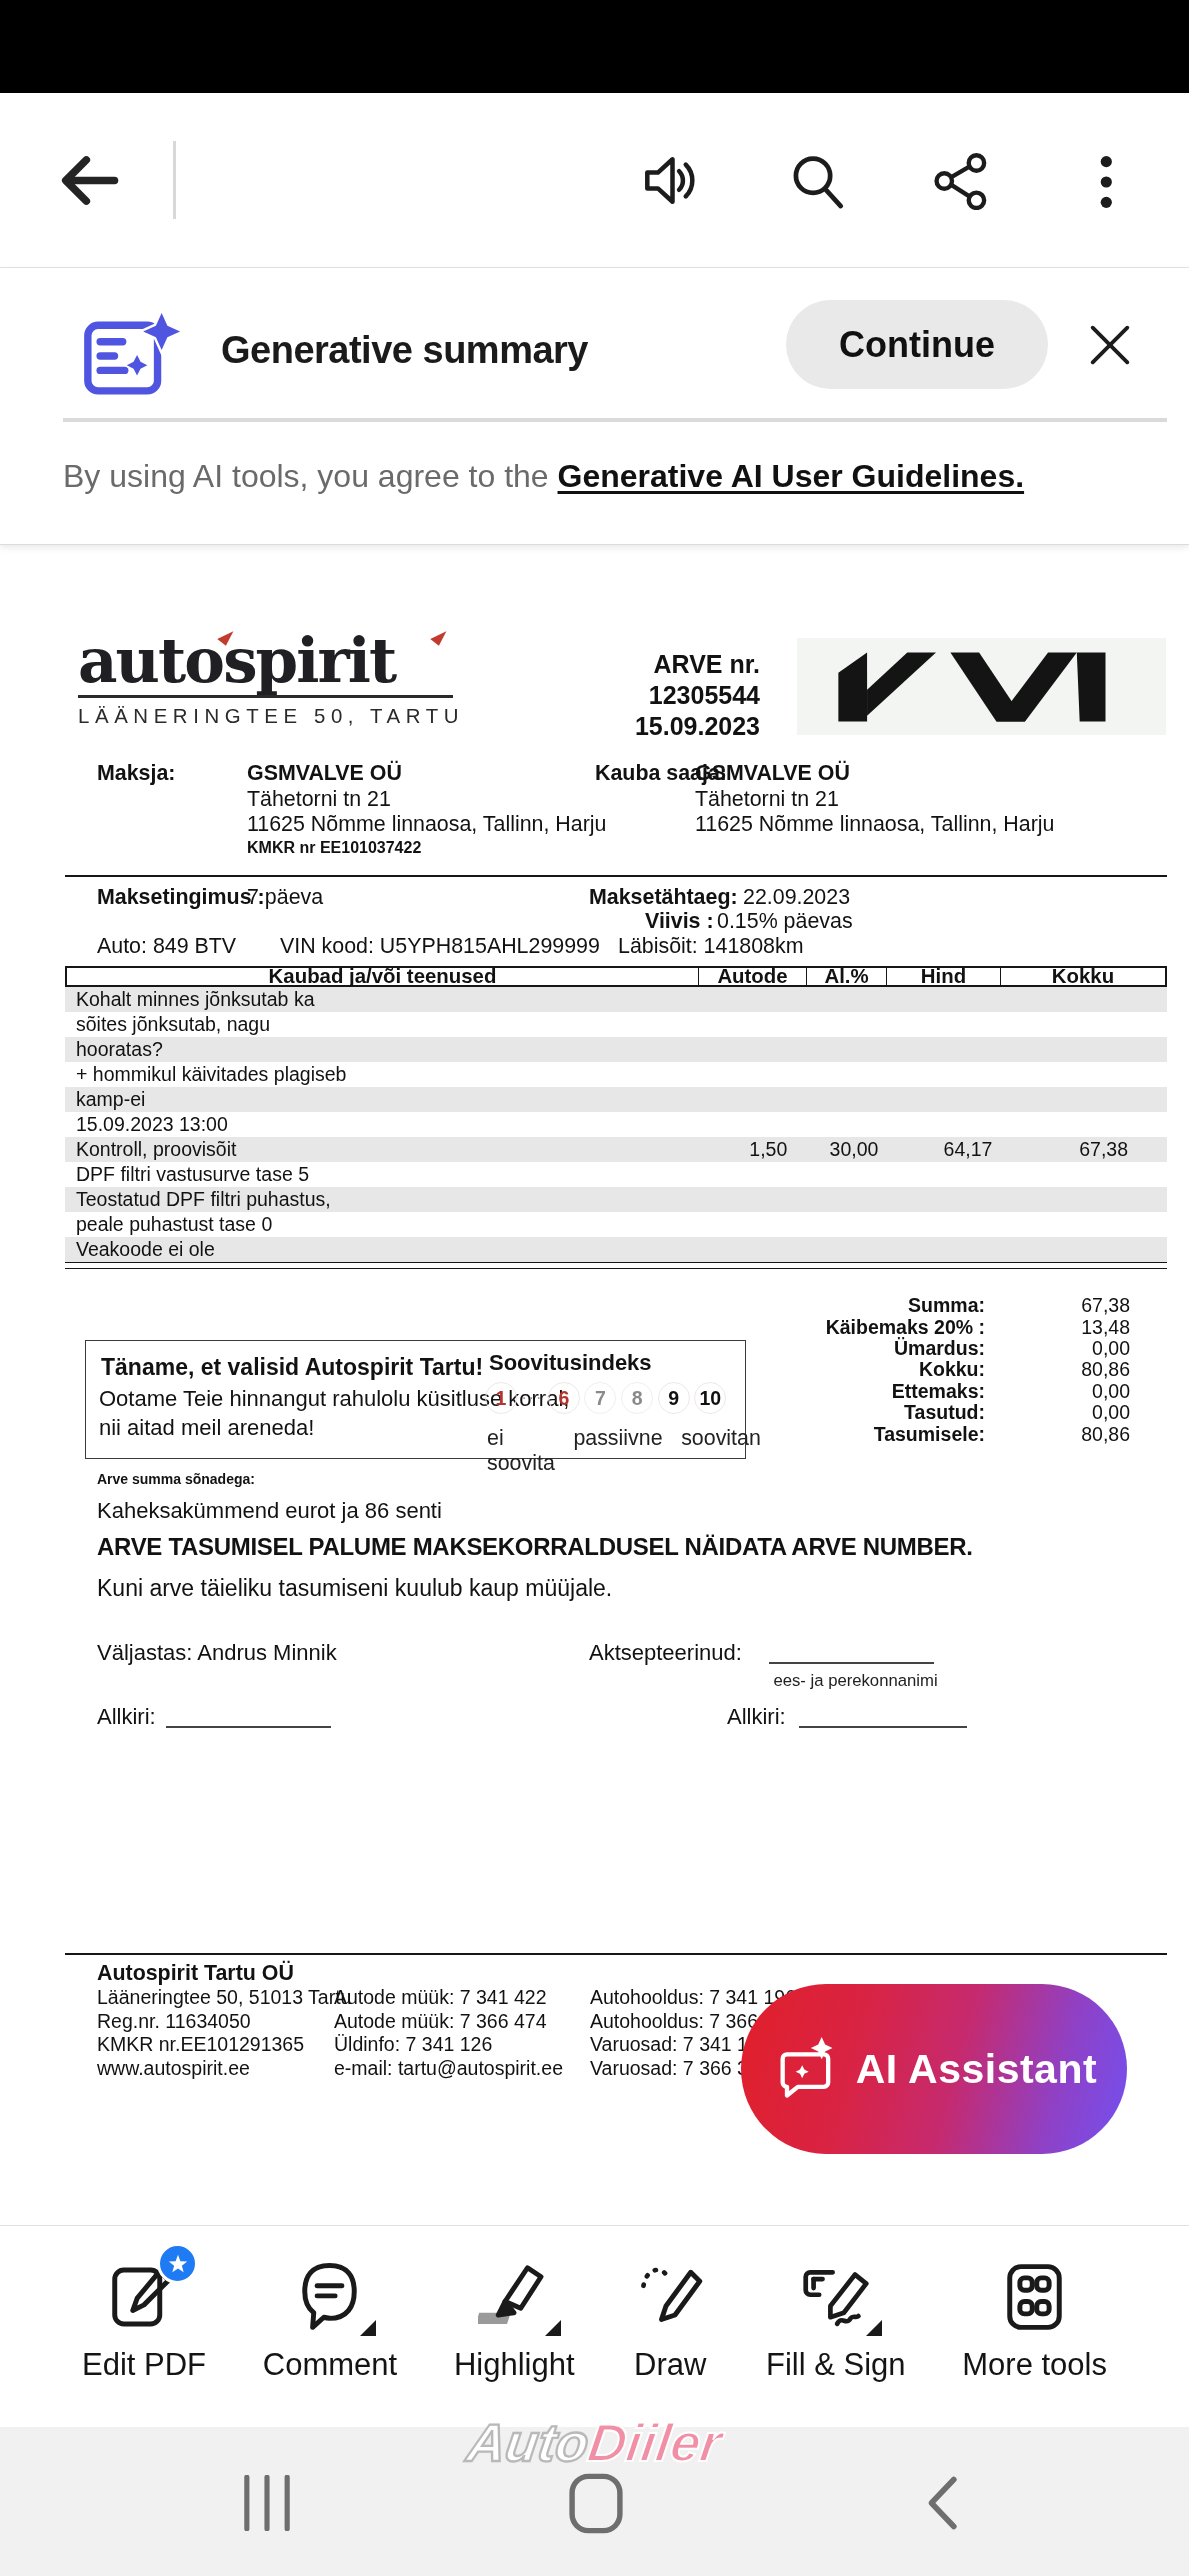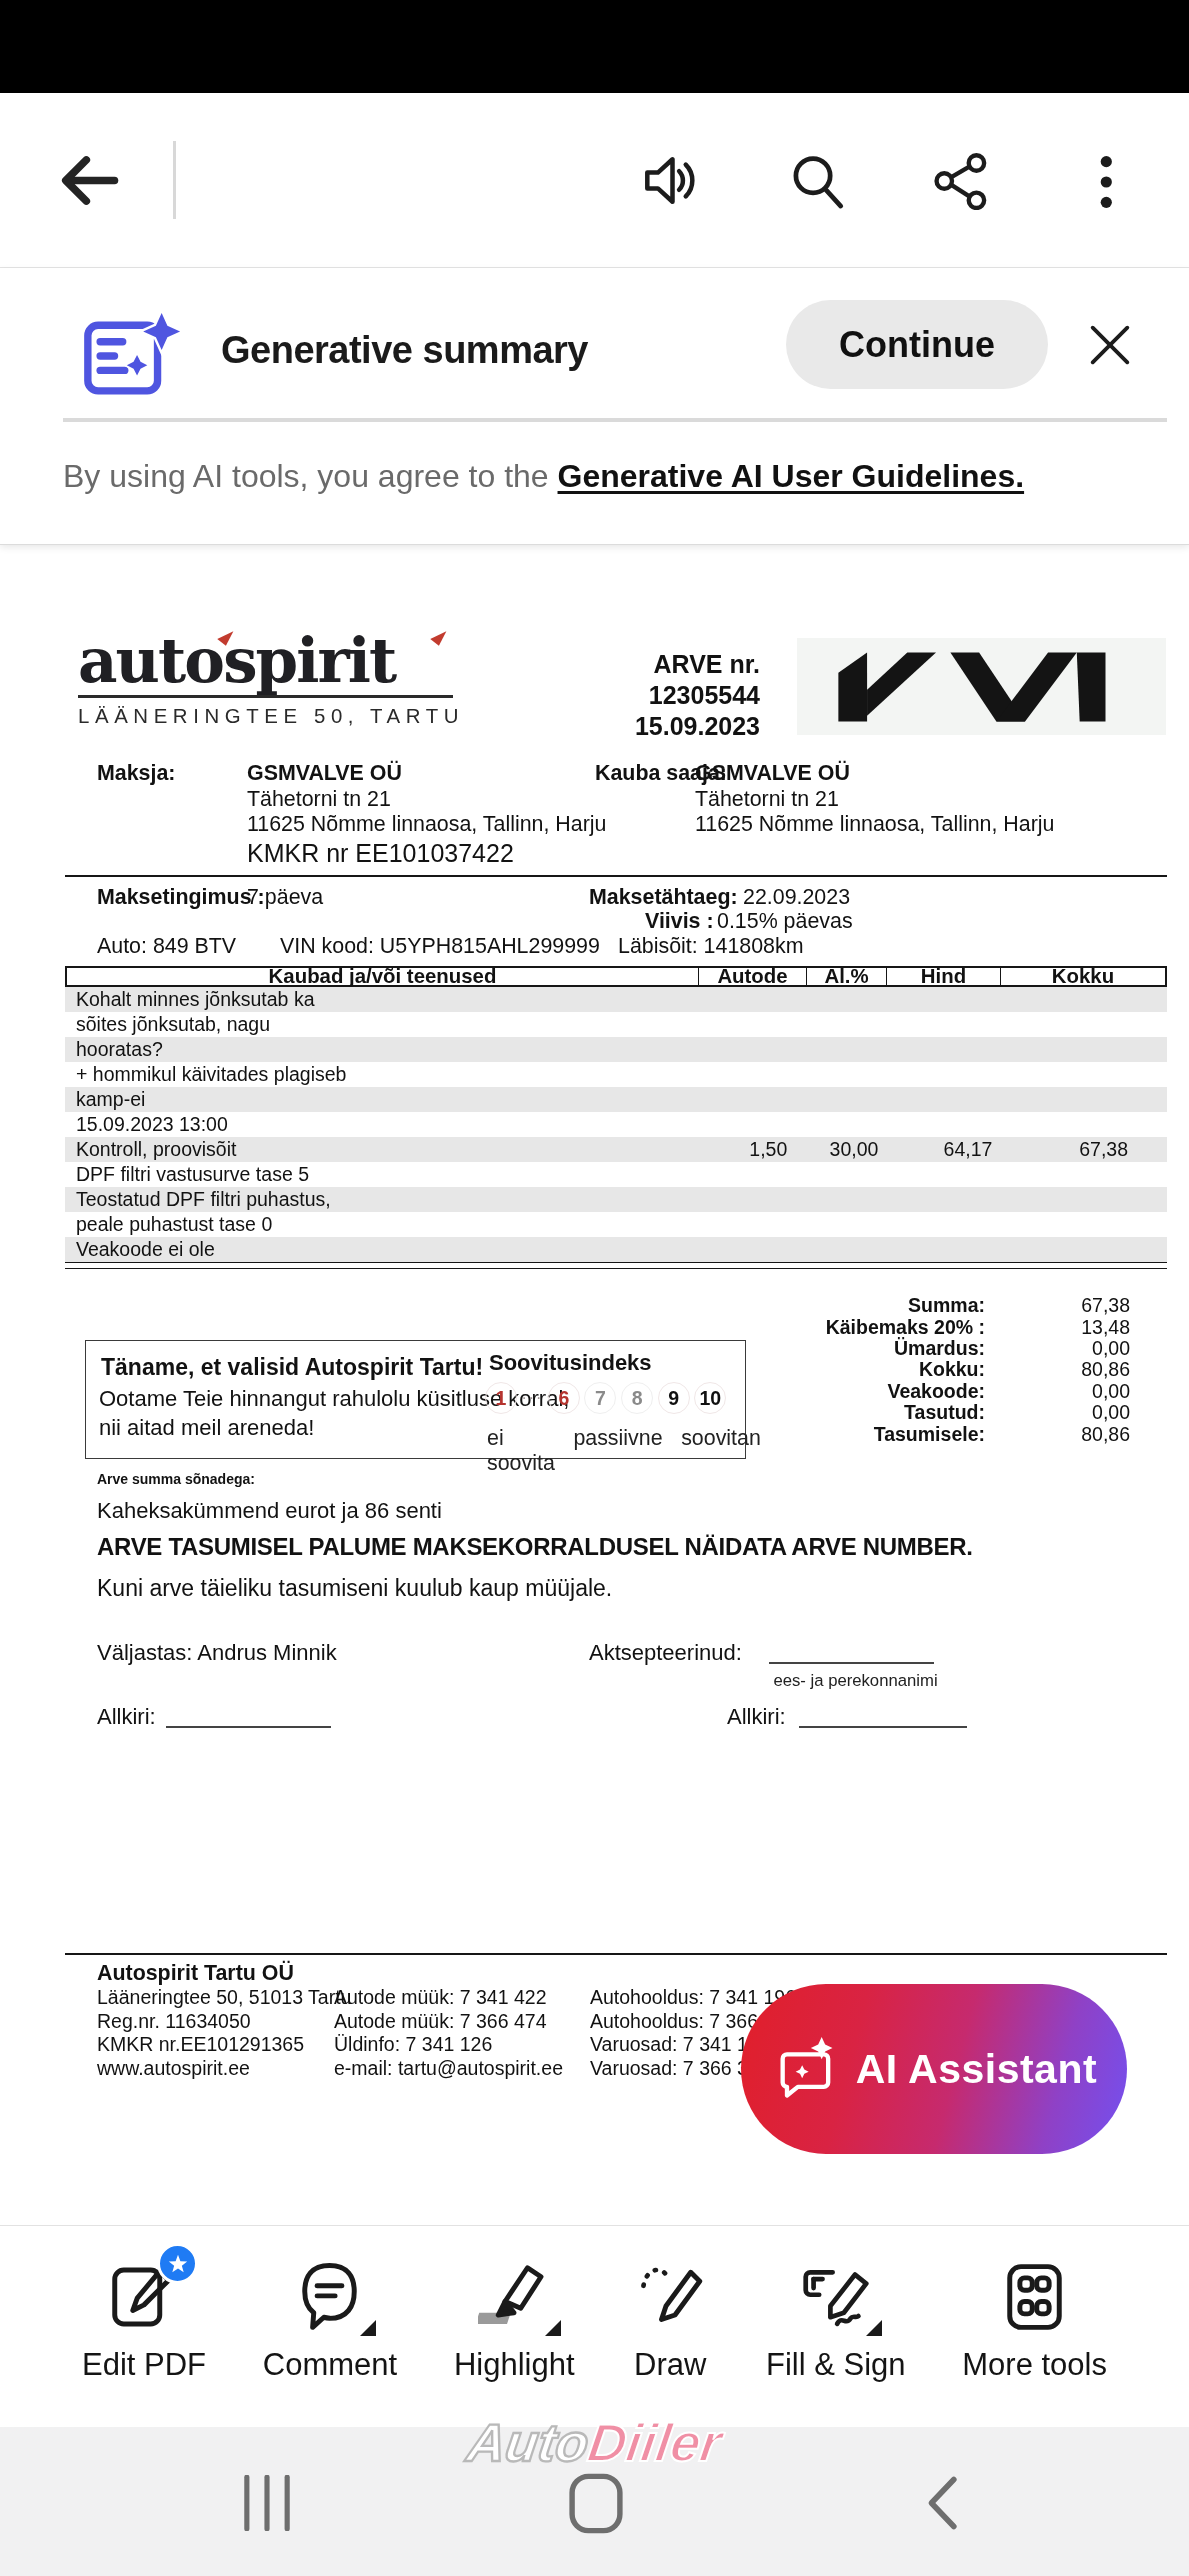--- a/index.html
+++ b/index.html
@@ -28,21 +28,21 @@
 
   .as-word { font-family:"DejaVu Serif", serif; font-weight:700; font-size:61px; letter-spacing:-1.9px; color:#202024; line-height:61px; }
   .flame { width:0; height:0; border-left:8.4px solid transparent; border-right:3.7px solid transparent; border-bottom:16px solid #c23b2e; transform:rotate(38deg); }
   .as-line { width:375px; border-top:3.7px solid #2a2a2a; margin-top:3.7px; }
   .as-sub { font-size:20.4px; letter-spacing:5.6px; color:#2a2a2a; margin-top:7.4px; white-space:nowrap; }
 
   .arve-block { left:554px; top:104px; width:206px; text-align:right; font-weight:700; font-size:25px; line-height:31px; }
   .kia-box { left:797px; top:93px; width:369px; height:97px; background:#f3f5f3; display:flex; align-items:center; justify-content:center; }
 
   .doc-b { font-weight:700; }
-  .small20 { font-size:25px; }
+  .small20 { font-size:16px;font-weight:bold; }
 
   .hr3 { left:65px; top:330px; width:1102px; border-top:2.8px solid #161616; }
 
   
   .itable { left:65px; top:421px; width:1102px; }
   .thead { display:flex; border:2.8px solid #161616; height:21px; font-weight:700; font-size:20.4px; align-items:center; }
   .th { text-align:center; }
   .th + .th { border-left:1.9px solid #161616; height:100%; display:flex; align-items:center; justify-content:center; }
   .c0 { width:631px; } .c1 { width:108px; } .c2 { width:80px; } .c3 { width:114px; } .c4 { flex:1; }
   .trow { display:flex; height:25px; align-items:center; font-size:19.5px; }
@@ -297,21 +297,21 @@
       </div>
     <div class="trow2">
         <span class="tl">Ümardus:</span>
         <span class="tv">0,00</span>
       </div>
     <div class="trow2">
         <span class="tl">Kokku:</span>
         <span class="tv">80,86</span>
       </div>
     <div class="trow2">
-        <span class="tl">Veakoode:</span>
+        <span class="tl">Ettemaks:</span>
         <span class="tv">0,00</span>
       </div>
     <div class="trow2">
         <span class="tl">Tasutud:</span>
         <span class="tv">0,00</span>
       </div>
     <div class="trow2">
         <span class="tl">Tasumisele:</span>
         <span class="tv">80,86</span>
       </div>

